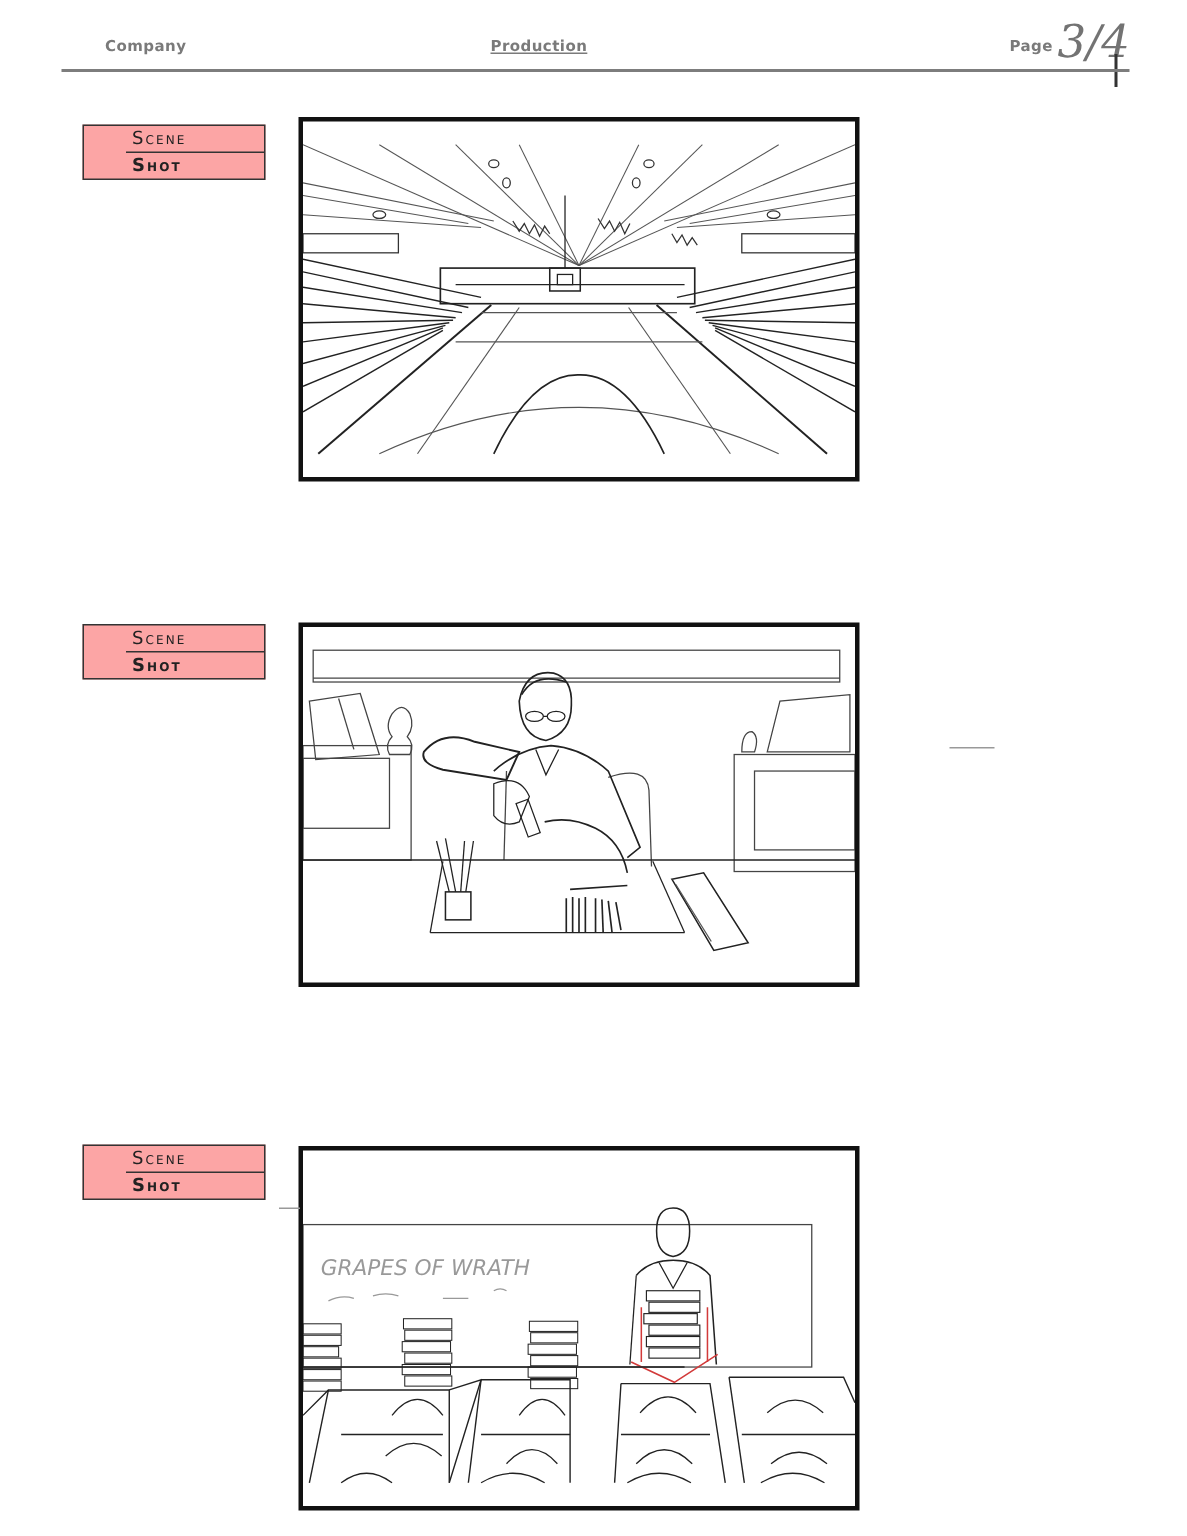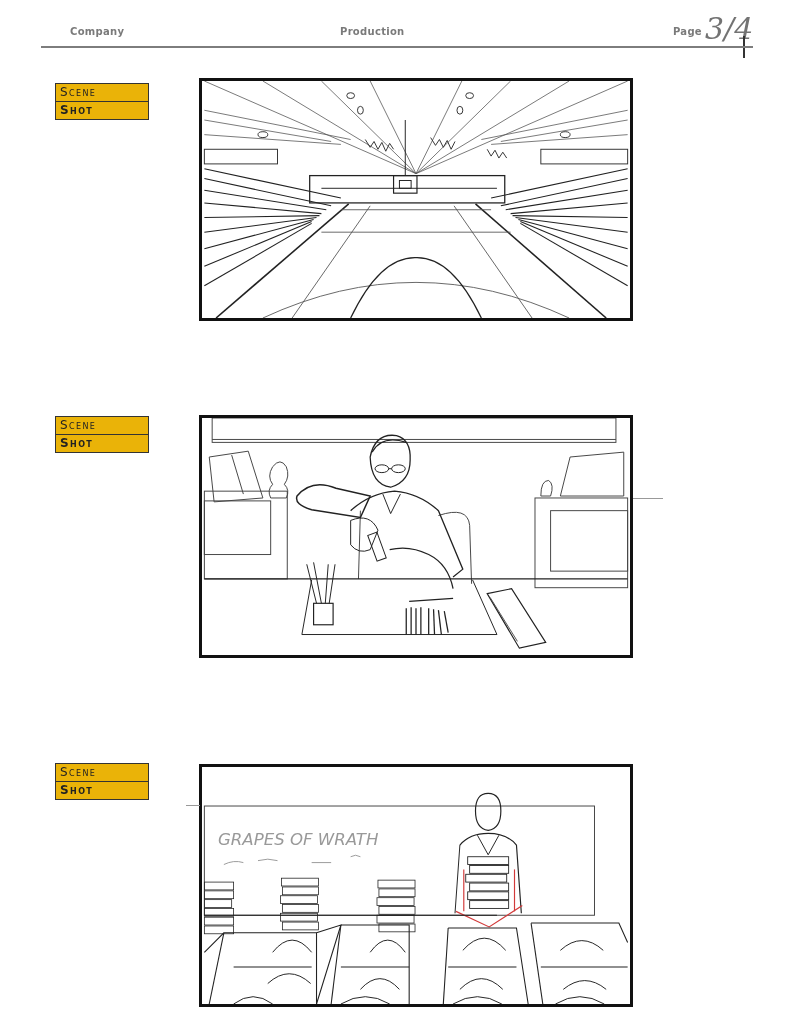--- a/index.html
+++ b/index.html
@@ -1,32 +1,32 @@
 <!DOCTYPE html>
 <html><head>
 <meta charset="utf-8">
 <style>
   html, body { margin:0; padding:0; background:#ffffff; }
   body { width:791px; height:1024px; position:relative; overflow:hidden; font-family:"DejaVu Sans", sans-serif; }
   .hdr-text { position:absolute; top:26px; font-size:10px; font-weight:bold; color:#7a7a7a; letter-spacing:0.3px; }
   .hdr-line { position:absolute; left:41px; top:46px; width:712px; height:2px; background:#7d7d7d; }
   .page-num { position:absolute; left:705px; top:14px; font-family:"DejaVu Serif", serif; font-size:30px; color:#737373; font-style:italic; font-weight:300; line-height:30px; }
   .page-stem { position:absolute; left:743px; top:36px; width:1.5px; height:22px; background:#333; }
-  .label-box { position:absolute; left:55px; width:92px; border:1.5px solid #333; background:#eab308; }
+  .label-box { position:absolute; left:55px; width:92px; border:1.5px solid #333; background:#fca5a5;padding-left:28px; }
   .label-row { height:17px; line-height:17px; padding-left:4px; font-family:"DejaVu Sans", sans-serif; font-size:12px; font-variant:small-caps; letter-spacing:1.4px; color:#222; }
   .label-row + .label-row { border-top:1.5px solid #333;font-weight:bold; }
-  .panel { position:absolute; left:199px; width:434px; height:243px; border:3px solid #111; box-sizing:border-box; background:#fff; overflow:hidden; }
+  .panel { position:absolute; left:199px; width:374px; height:243px; border:3px solid #111; box-sizing:border-box; background:#fff; overflow:hidden; }
   .panel svg { position:absolute; left:0; top:0; width:100%; height:100%; }
   .ext-line { position:absolute; background:#999; height:1px; }
 </style>
 </head>
 <body>
 
 <div class="hdr-text" style="left:70px;">Company</div>
-<div class="hdr-text" style="left:340px;">Production</div>
+<div class="hdr-text" style="left:327px;text-decoration:underline;">Production</div>
 <div class="hdr-text" style="left:673px;">Page</div>
 <div class="page-num">
   <span>3</span><span>/</span><span>4</span>
 </div>
 <div class="page-stem"></div>
 <div class="hdr-line"></div>
 
 <div class="label-box" style="top:83px;">
   <div class="label-row">Scene</div>
   <div class="label-row">Shot</div>

